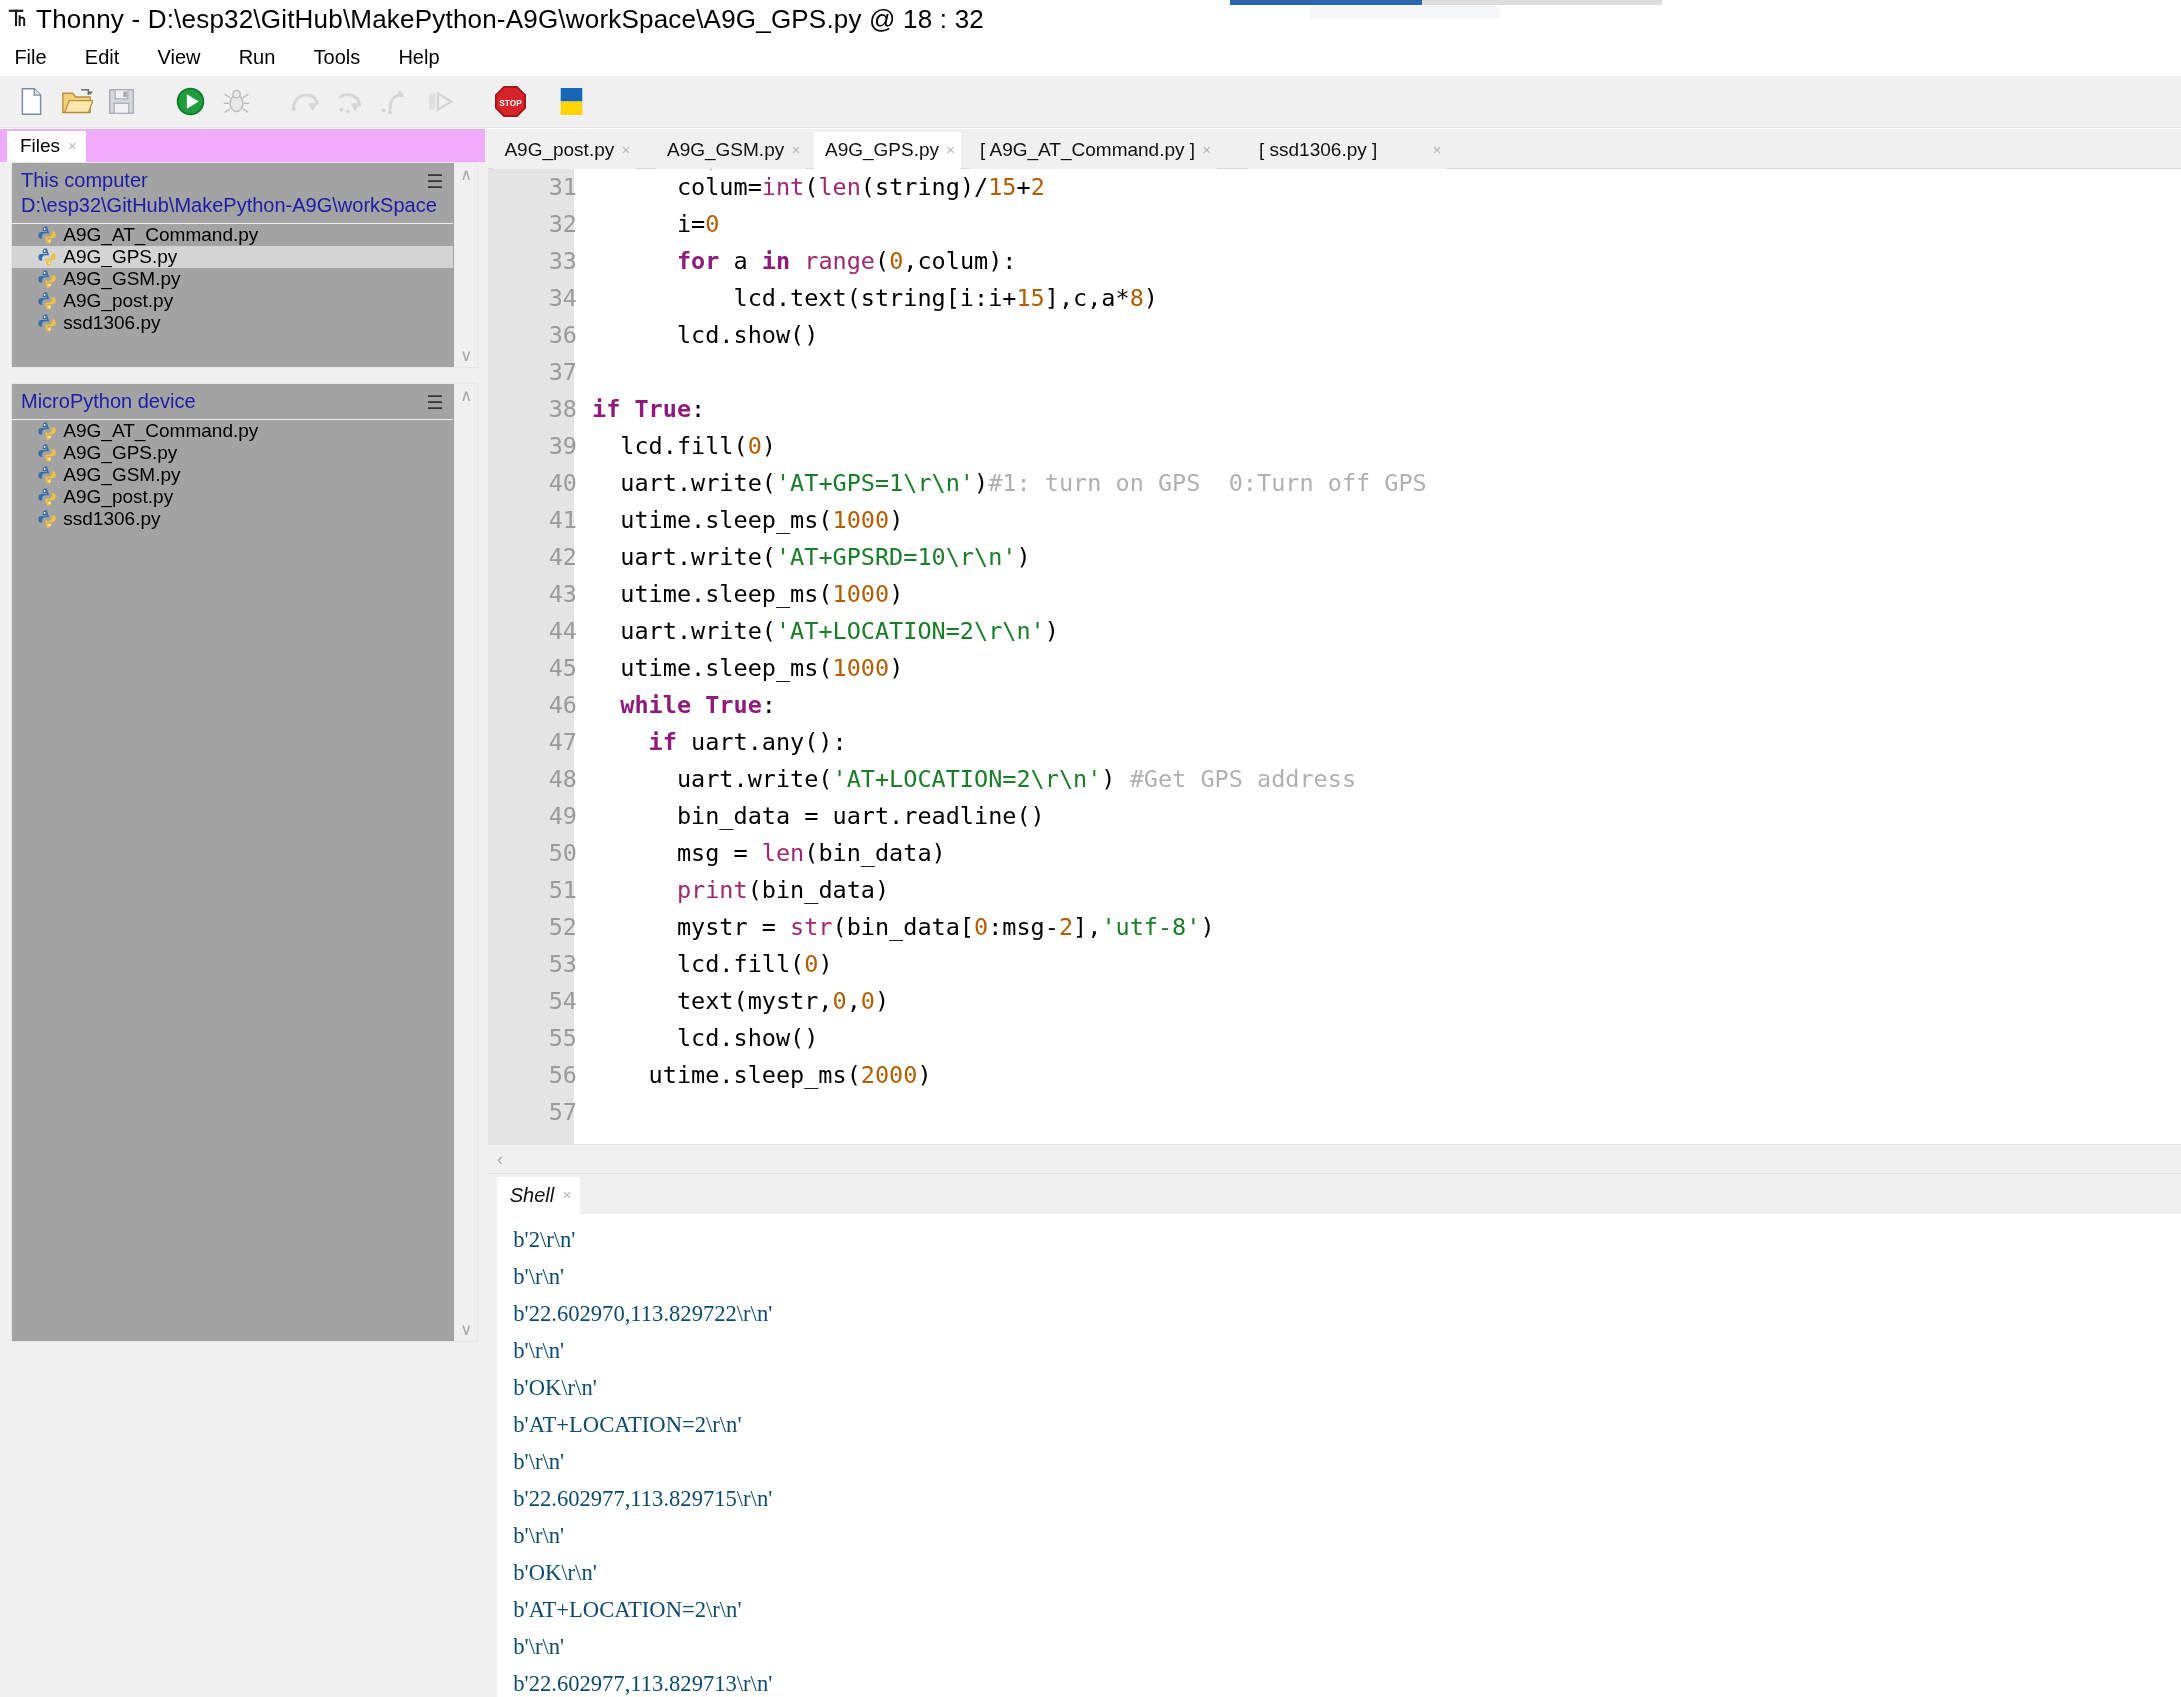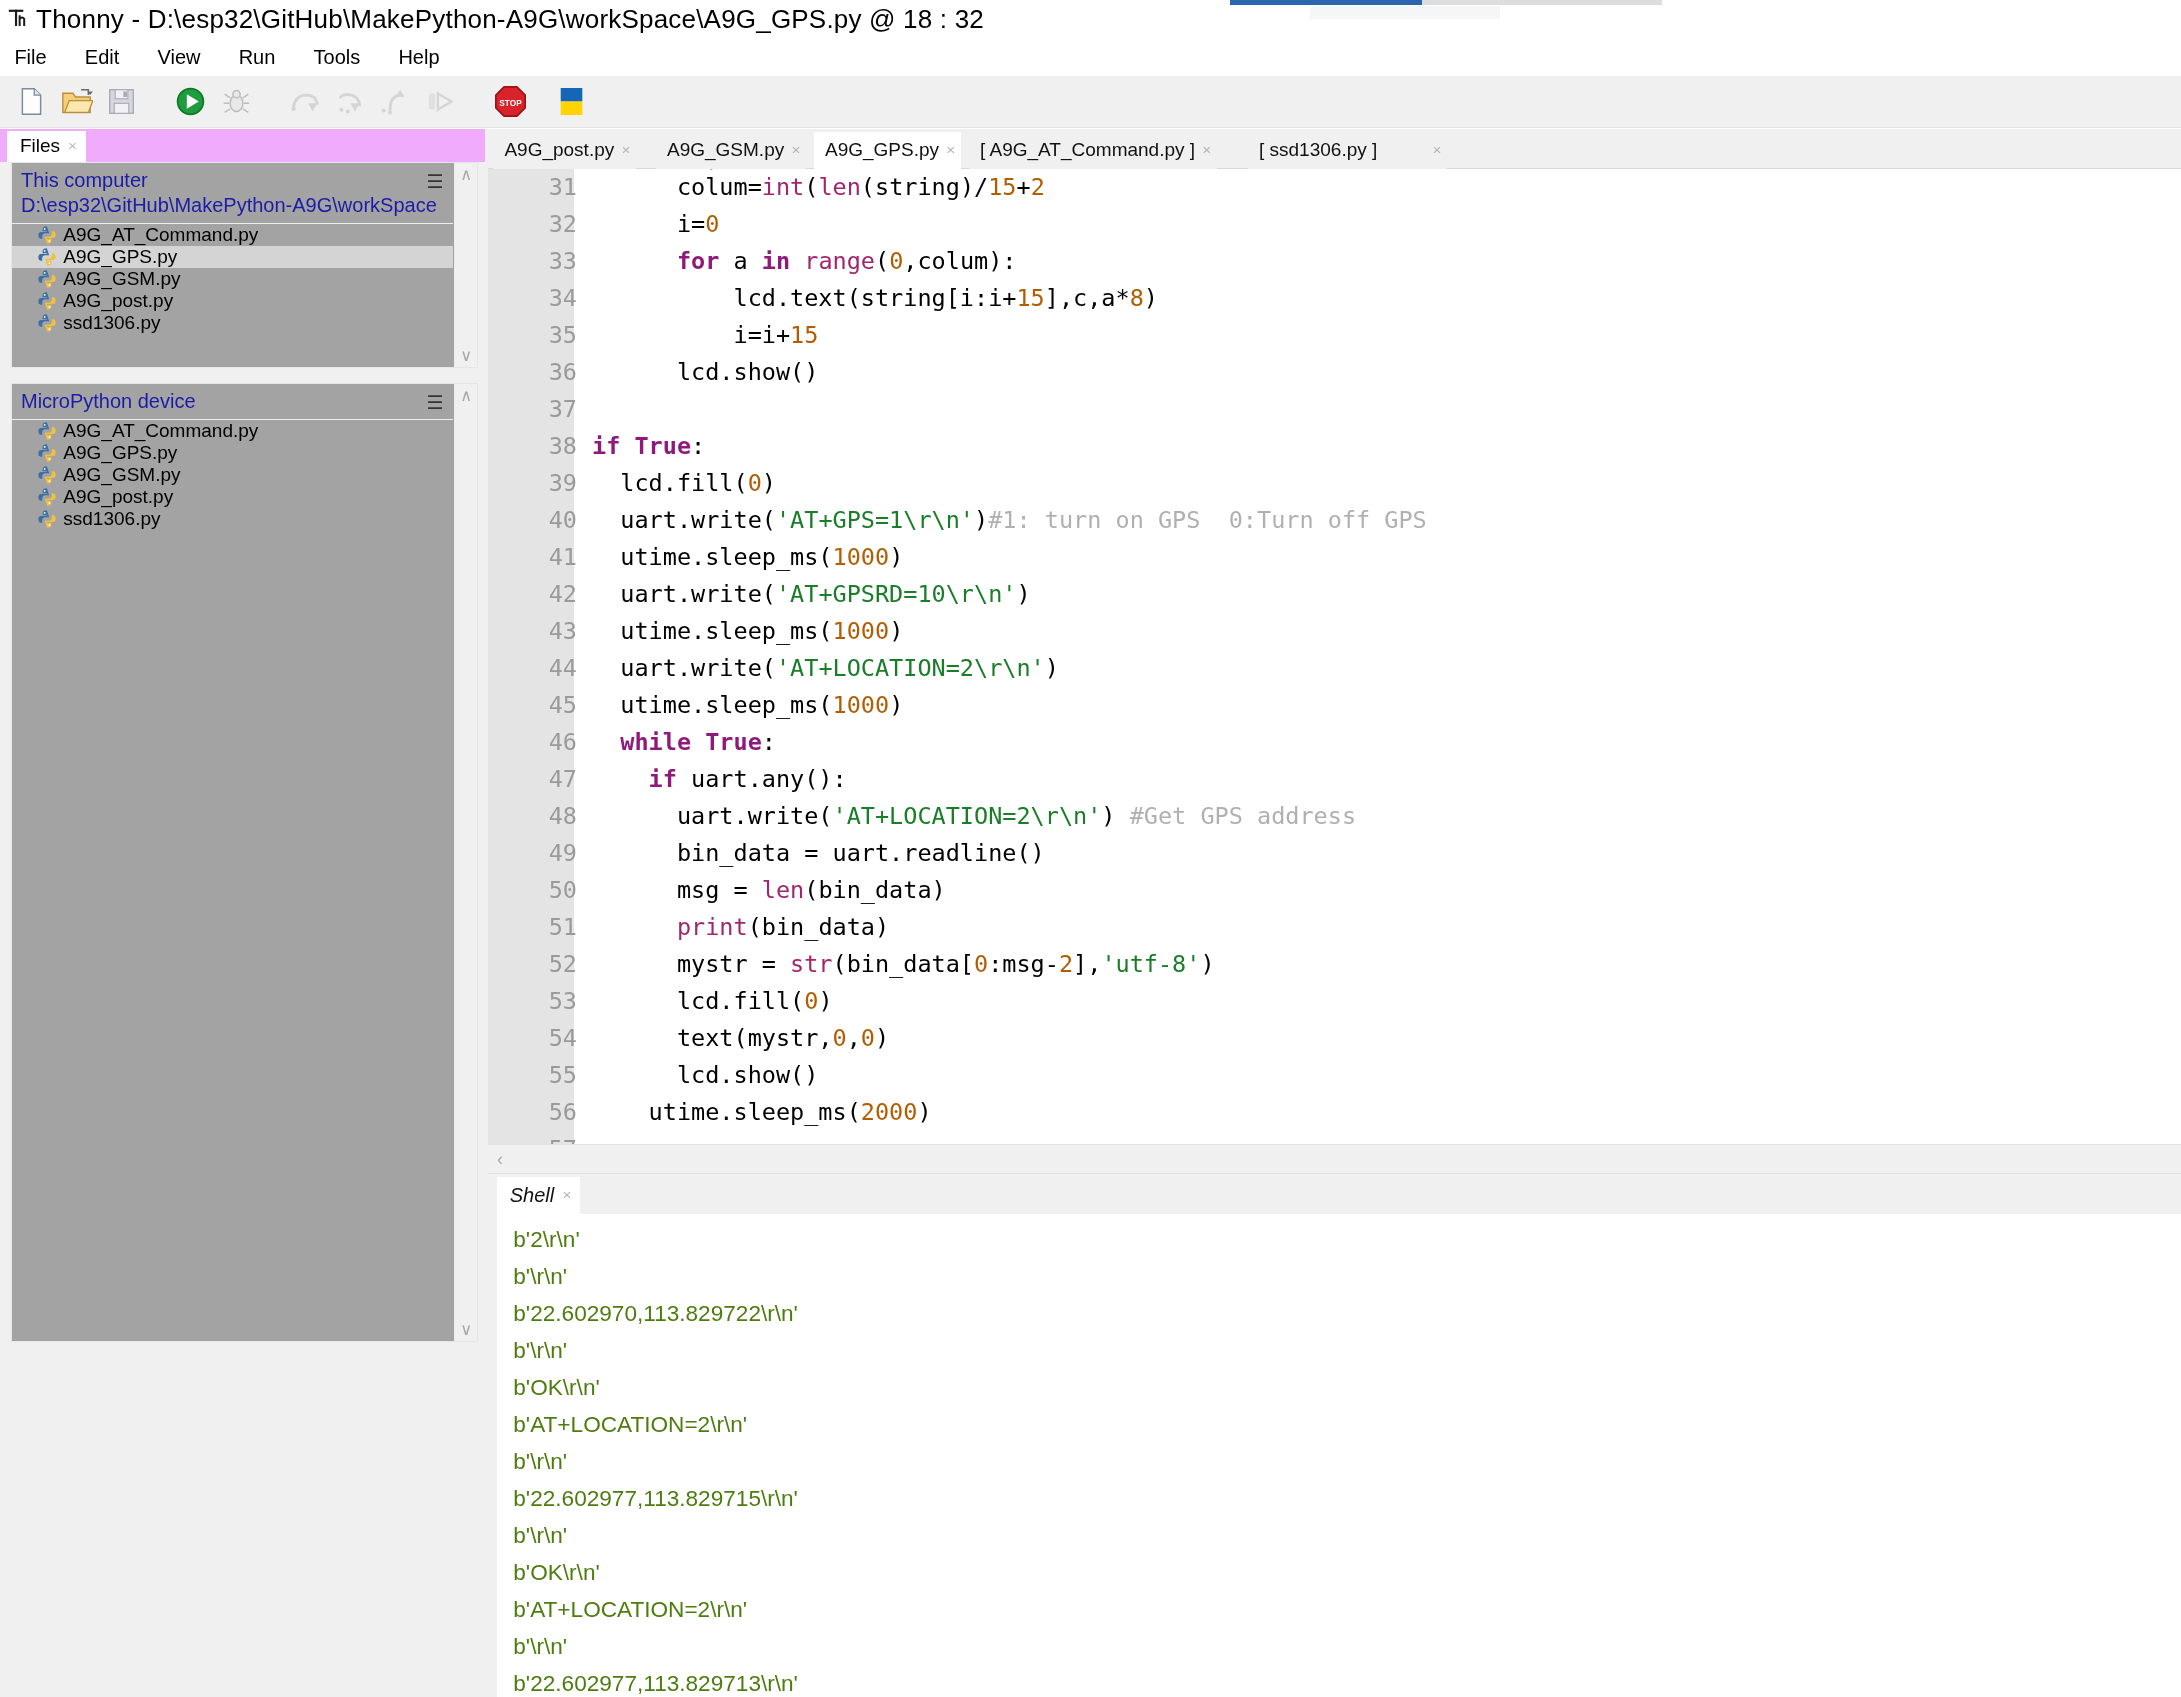--- a/index.html
+++ b/index.html
@@ -270,24 +270,24 @@
   }
   .shell-tab .x { margin-left: 8.1px; color: #b3b3b3; font-size: 15.4px; }
   .shell-body {
     position: absolute; top: 40px; left: 9px;
     width: 1684px; height: 483px;
     background: #ffffff;
     padding: 7.2px 0 0 16.3px;
     overflow: hidden;
   }
   .shell-line {
-    font-family: Liberation Sans, sans-serif;
+    font-family: Liberation Serif, serif;
     font-size: 22.6px;
     line-height: 37px;
-    color: #4d7c0f;
+    color: #0c4a6e;
     white-space: pre;
   }
 
   
   .vgrip {
     position: absolute; top: 129px; left: 485px;
     width: 4.5px; height: 1568px; background: #f0f0f0;
   }
 </style>
 </head>
@@ -600,21 +600,20 @@
 
     <div class="editor">
       <div class="gutter"></div>
       <div class="codearea">
         <div class="clip-top">'')</div>
         <div class="code-inner" id="code-lines">
             <div class="code-line"><span class="ln">31</span><span>      colum=</span><span class="bi">int</span><span>(</span><span class="bi">len</span><span>(string)/</span><span class="num">15</span><span>+</span><span class="num">2</span></div>
             <div class="code-line"><span class="ln">32</span><span>      i=</span><span class="num">0</span></div>
             <div class="code-line"><span class="ln">33</span><span>      </span><span class="kw">for</span><span> a </span><span class="kw">in</span><span> </span><span class="bi">range</span><span>(</span><span class="num">0</span><span>,colum):</span></div>
             <div class="code-line"><span class="ln">34</span><span>          lcd.text(string[i:i+</span><span class="num">15</span><span>],c,a*</span><span class="num">8</span><span>)</span></div>
-            <div class="code-line"><span class="ln">35</span><span>          i=i+</span><span class="num">15</span></div>
             <div class="code-line"><span class="ln">36</span><span>      lcd.show()</span></div>
             <div class="code-line"><span class="ln">37</span><span></span></div>
             <div class="code-line"><span class="ln">38</span><span class="kw">if</span><span> </span><span class="kw">True</span><span>:</span></div>
             <div class="code-line"><span class="ln">39</span><span>  lcd.fill(</span><span class="num">0</span><span>)</span></div>
             <div class="code-line"><span class="ln">40</span><span>  uart.write(</span><span class="str">'AT+GPS=1\r\n'</span><span>)</span><span class="cmt">#1: turn on GPS  0:Turn off GPS</span></div>
             <div class="code-line"><span class="ln">41</span><span>  utime.sleep_ms(</span><span class="num">1000</span><span>)</span></div>
             <div class="code-line"><span class="ln">42</span><span>  uart.write(</span><span class="str">'AT+GPSRD=10\r\n'</span><span>)</span></div>
             <div class="code-line"><span class="ln">43</span><span>  utime.sleep_ms(</span><span class="num">1000</span><span>)</span></div>
             <div class="code-line"><span class="ln">44</span><span>  uart.write(</span><span class="str">'AT+LOCATION=2\r\n'</span><span>)</span></div>
             <div class="code-line"><span class="ln">45</span><span>  utime.sleep_ms(</span><span class="num">1000</span><span>)</span></div>

